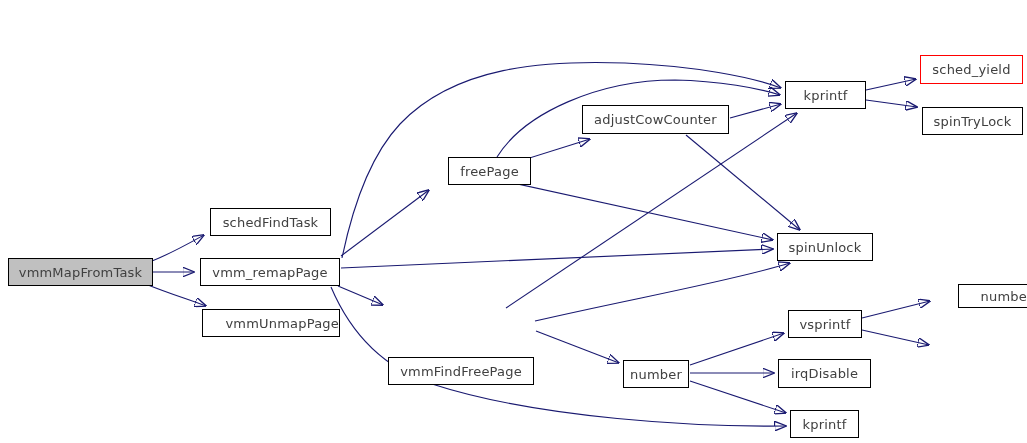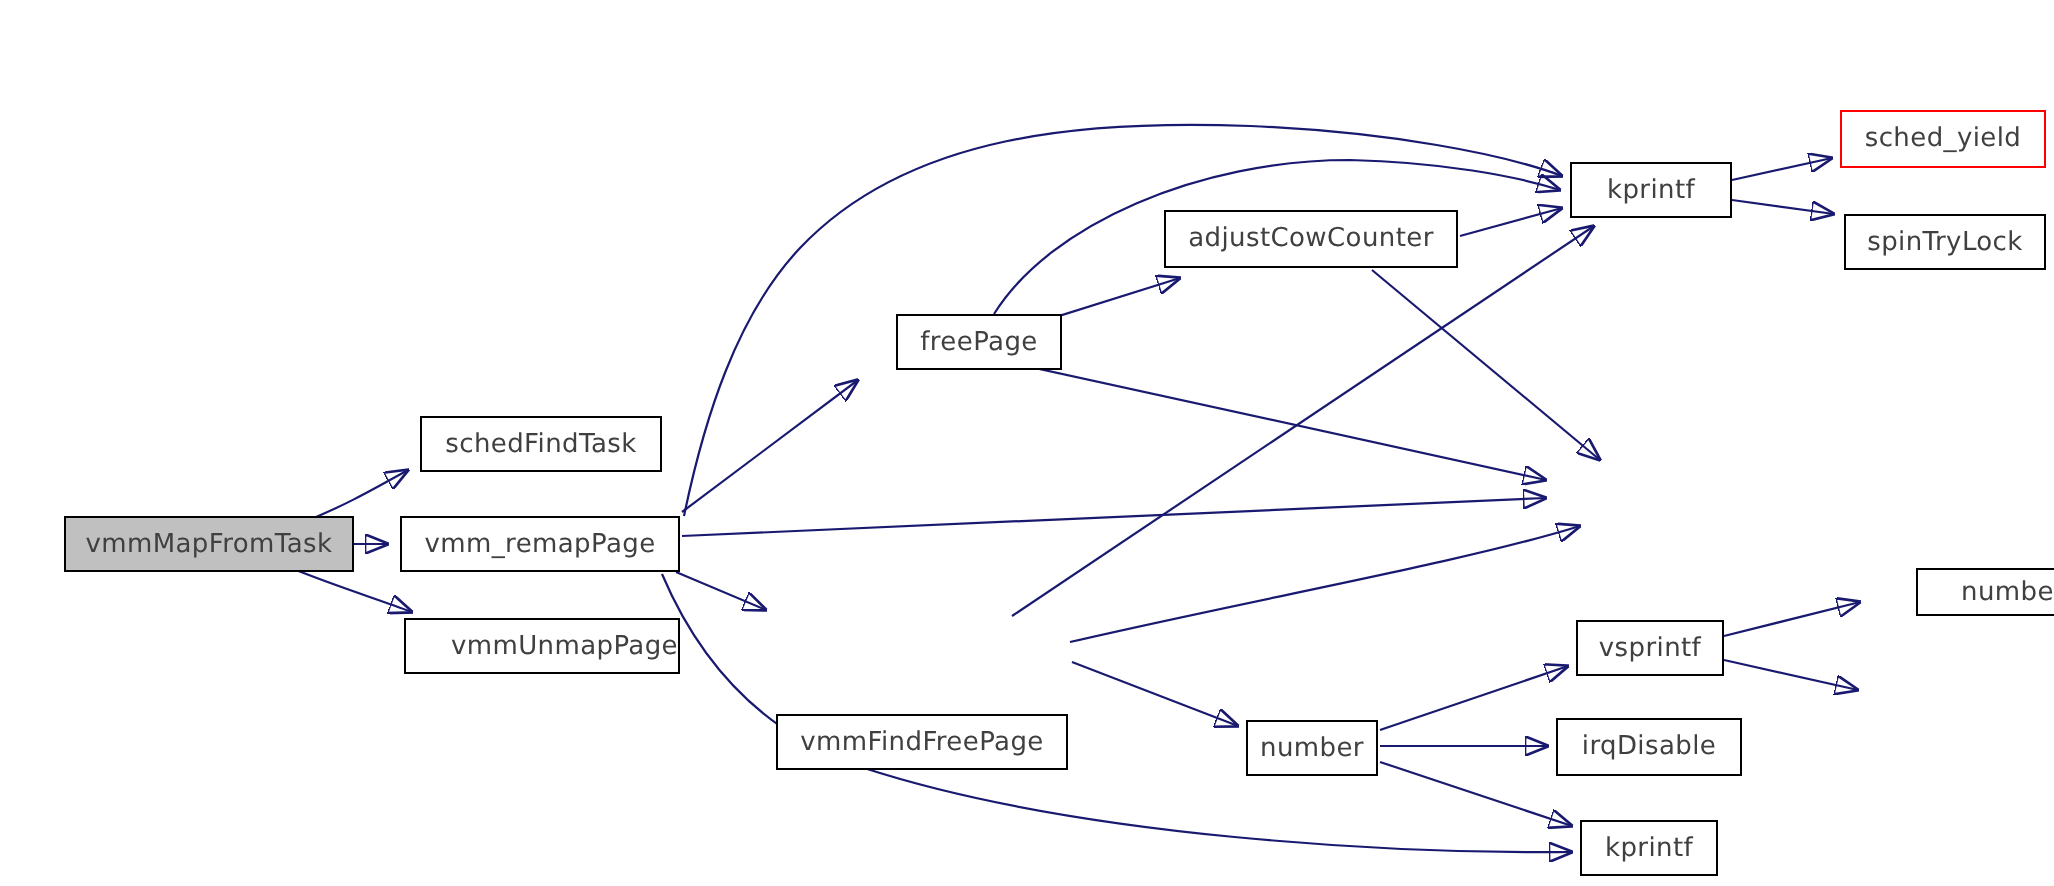--- a/index.html
+++ b/index.html
@@ -12,21 +12,21 @@
   }
   .edges{position:absolute;left:0;top:0;width:1027px;height:443px;}
   .edges path{fill:none;stroke:#191970;stroke-width:1.1;}
   .node{
     position:absolute;box-sizing:border-box;
     border:1px solid #000000;background:#ffffff;color:#404040;
     display:flex;align-items:center;justify-content:center;
     font-size:13px;letter-spacing:0.2px;white-space:nowrap;
     z-index:2;
   }
-  .node.current{background:#c0c0c0;margin-left:24px;}
+  .node.current{background:#c0c0c0;}
   .node.alert{border-color:#ff0000;}
 </style>
 </head>
 <body>
 
 <div class="canvas">
 
   <svg class="edges" width="1027" height="443" viewBox="0 0 1027 443" xmlns="http://www.w3.org/2000/svg">
     <defs>
       <marker id="arrow" viewBox="0 0 10 8" refX="9.5" refY="4" markerWidth="11" markerHeight="9" orient="auto">
@@ -91,20 +91,23 @@
   </div>
 
   <div class="node alert" style="left:920px;top:55px;width:103px;height:29px;">
     <span>sched_yield</span>
   </div>
 
   <div class="node" style="left:922px;top:107px;width:101px;height:28px;">
     <span>spinTryLock</span>
   </div>
 
+  <div class="node" style="left:777px;top:233px;width:96px;height:28px;">
+    <span>spinUnlock</span>
+  </div>
 
   <div class="node" style="left:788px;top:310px;width:74px;height:28px;">
     <span>vsprintf</span>
   </div>
 
   <div class="node" style="left:958px;top:284px;width:74px;height:24px;padding-left:23px;">
     <span>number</span>
   </div>
 
 

